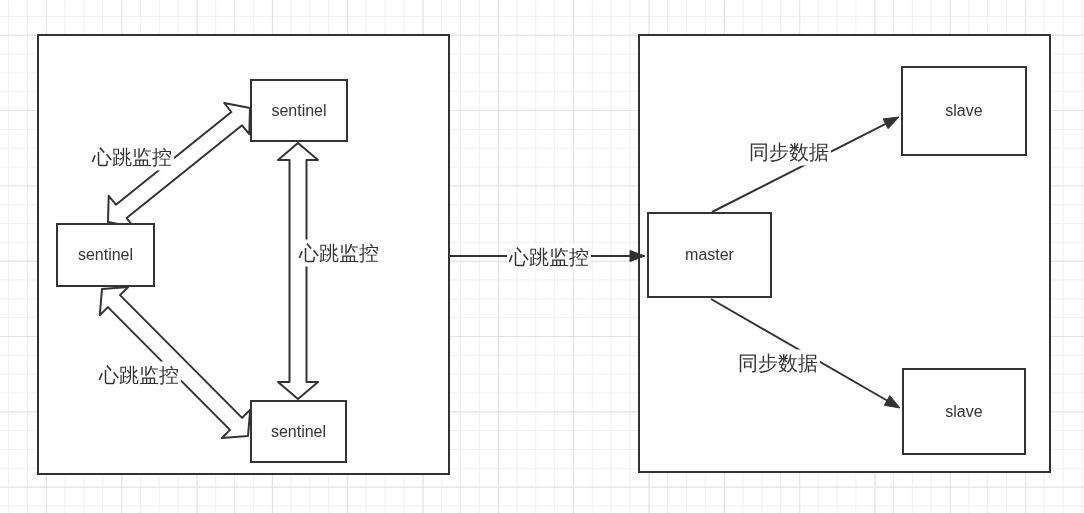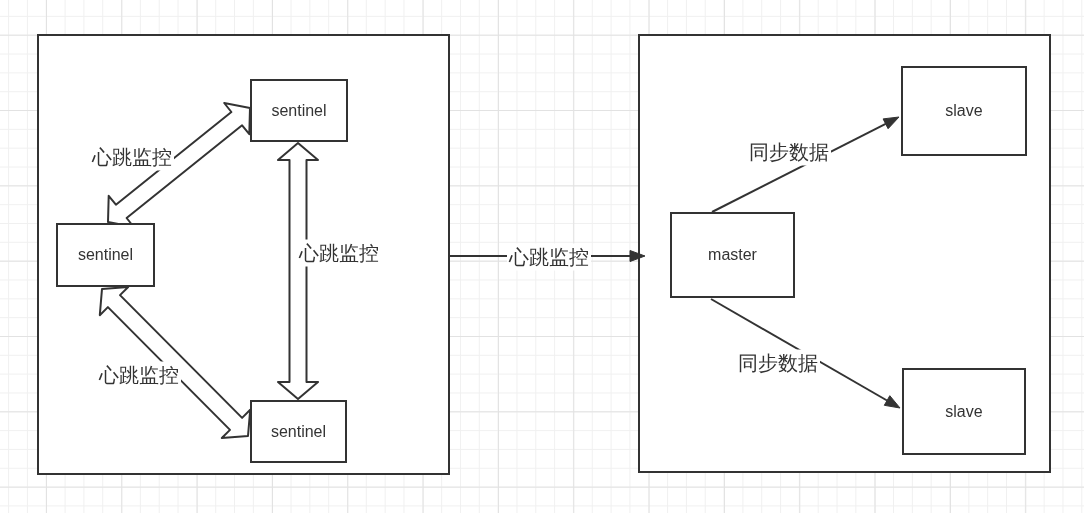--- a/index.html
+++ b/index.html
@@ -88,21 +88,21 @@
   <div class="layer" id="node-layer">
       <div class="node-box" style="left: 250px; top: 79px; width: 98px; height: 63px;">
         <span>sentinel</span>
       </div>
       <div class="node-box" style="left: 56px; top: 223px; width: 99px; height: 64px;">
         <span>sentinel</span>
       </div>
       <div class="node-box" style="left: 250px; top: 400px; width: 97px; height: 63px;">
         <span>sentinel</span>
       </div>
-      <div class="node-box" style="left: 647px; top: 212px; width: 125px; height: 86px; margin-left: 23px;">
+      <div class="node-box" style="left: 647px; top: 212px; width: 125px; height: 86px;">
         <span>master</span>
       </div>
       <div class="node-box" style="left: 901px; top: 66px; width: 126px; height: 90px;">
         <span>slave</span>
       </div>
       <div class="node-box" style="left: 902px; top: 368px; width: 124px; height: 87px;">
         <span>slave</span>
       </div>
       <div class="edge-label" style="left: 132px; top: 157px;">心跳监控</div>
       <div class="edge-label" style="left: 339px; top: 253px;">心跳监控</div>

